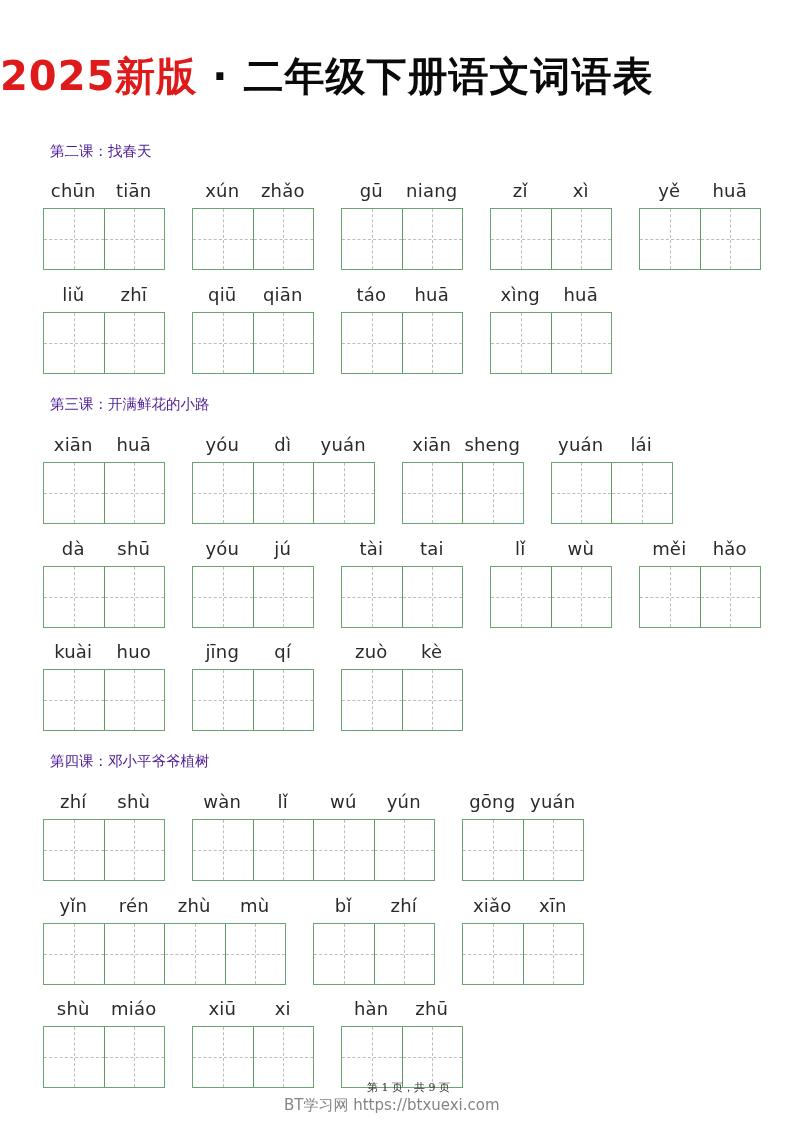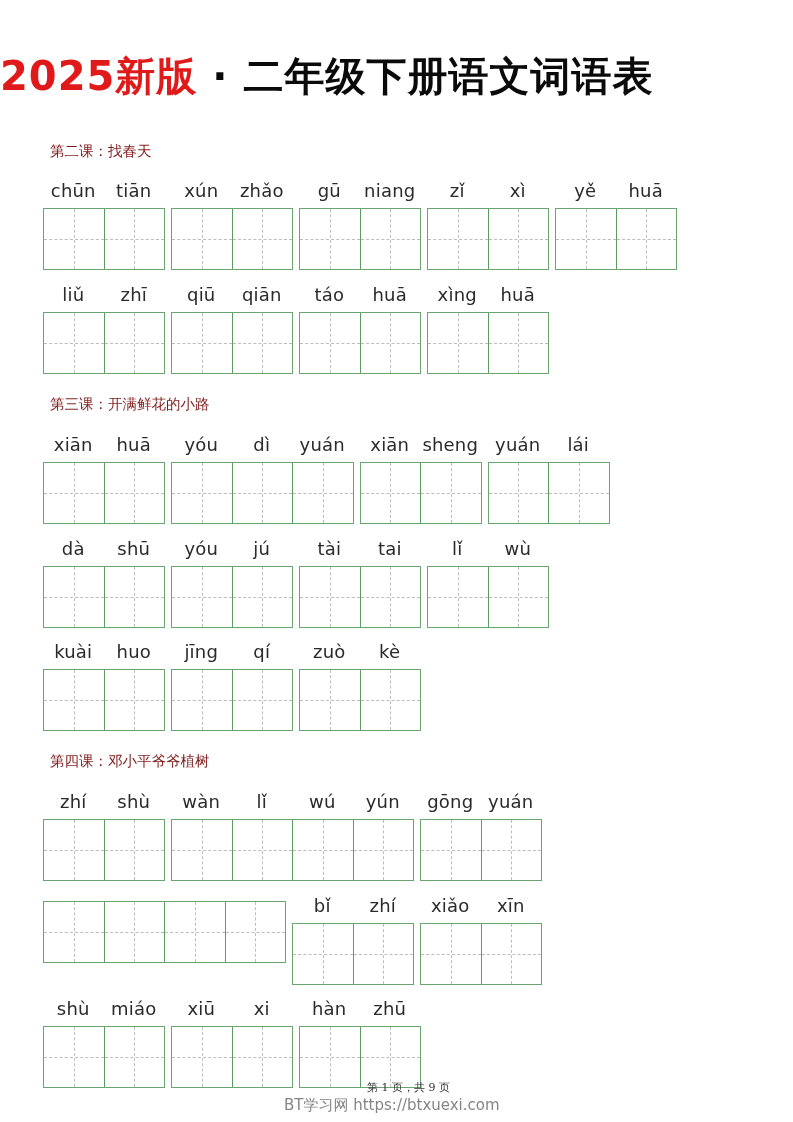--- a/index.html
+++ b/index.html
@@ -4,23 +4,23 @@
 <style>
   html, body { margin: 0; padding: 0; background: #ffffff; }
   body { width: 793px; height: 1122px; position: relative; overflow: hidden;
          font-family: "DejaVu Sans", sans-serif; color: #222; }
   .title { position: absolute; top: 48px; left: 0; width: 793px; text-align: left;
            font-family: "DejaVu Sans", sans-serif; font-weight: bold; font-size: 40px;
            letter-spacing: 1px; line-height: 56px; }
   .title .red { color: #e01a1a; }
   .title .black { color: #0a0a0a; }
   .lesson-title { position: absolute; left: 50px; font-family: "DejaVu Serif", serif;
-                  font-size: 14.5px; color: #7f1d1d; line-height: 20px; }
+                  font-size: 14.5px; color: #4c1d95; line-height: 20px; }
   .row { position: absolute; left: 43px; display: flex; }
-  .group { display: flex; flex-direction: column; margin-right: 6px; }
+  .group { display: flex; flex-direction: column; margin-right: 27px; }
   .pinyins { display: flex; height: 22px; }
   .py { width: 60.5px; text-align: center; font-family: "DejaVu Sans", sans-serif;
         font-size: 18px; color: #2a2a2a; line-height: 22px; letter-spacing: 0.2px; }
   .boxes { display: flex; margin-top: 6px; border: 1px solid #6aa46e; }
   .cell { width: 59.5px; height: 60px; position: relative; box-sizing: content-box; }
   .cell + .cell { border-left: 1.5px solid #5e9a63; }
   .cell::before { content: ""; position: absolute; left: 50%; top: 0; bottom: 0;
                   border-left: 1px dashed #bdbdbd; }
   .cell::after { content: ""; position: absolute; top: 50%; left: 0; right: 0;
                  border-top: 1px dashed #bdbdbd; }
@@ -213,20 +213,30 @@
       <div class="group">
         <div class="pinyins">
           <span class="py">lǐ</span>
           <span class="py">wù</span>
         </div>
         <div class="boxes">
           <div class="cell"></div>
           <div class="cell"></div>
         </div>
       </div>
+      <div class="group">
+        <div class="pinyins">
+          <span class="py">měi</span>
+          <span class="py">hǎo</span>
+        </div>
+        <div class="boxes">
+          <div class="cell"></div>
+          <div class="cell"></div>
+        </div>
+      </div>
     </div>
     <div class="row" style="top: 641px;">
       <div class="group">
         <div class="pinyins">
           <span class="py">kuài</span>
           <span class="py">huo</span>
         </div>
         <div class="boxes">
           <div class="cell"></div>
           <div class="cell"></div>
@@ -285,20 +295,26 @@
           <span class="py">yuán</span>
         </div>
         <div class="boxes">
           <div class="cell"></div>
           <div class="cell"></div>
         </div>
       </div>
     </div>
     <div class="row" style="top: 895px;">
       <div class="group">
+        <div class="pinyins">
+          <span class="py">yǐn</span>
+          <span class="py">rén</span>
+          <span class="py">zhù</span>
+          <span class="py">mù</span>
+        </div>
         <div class="boxes">
           <div class="cell"></div>
           <div class="cell"></div>
           <div class="cell"></div>
           <div class="cell"></div>
         </div>
       </div>
       <div class="group">
         <div class="pinyins">
           <span class="py">bǐ</span>

